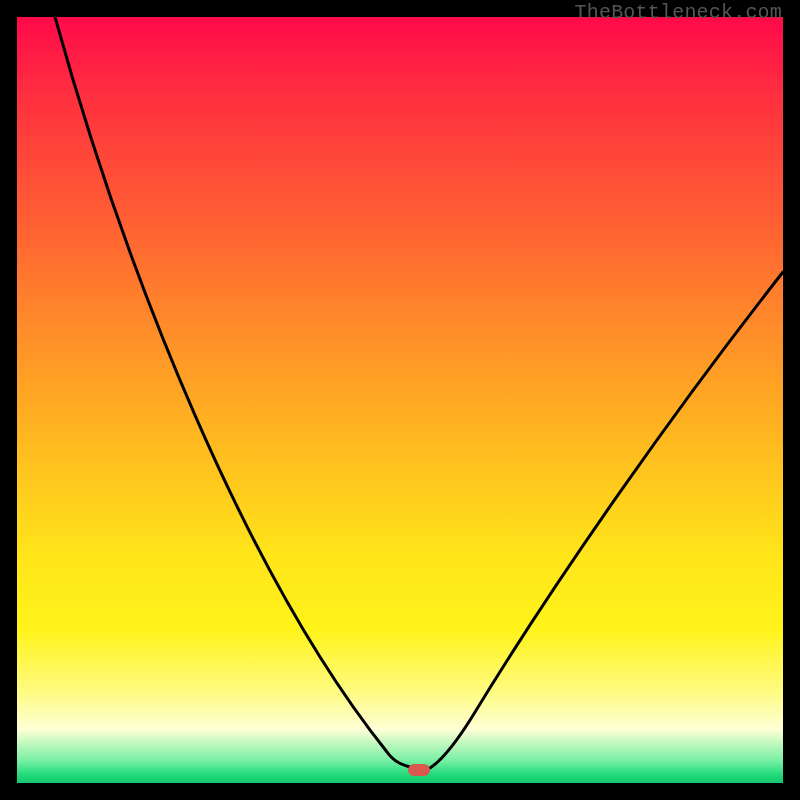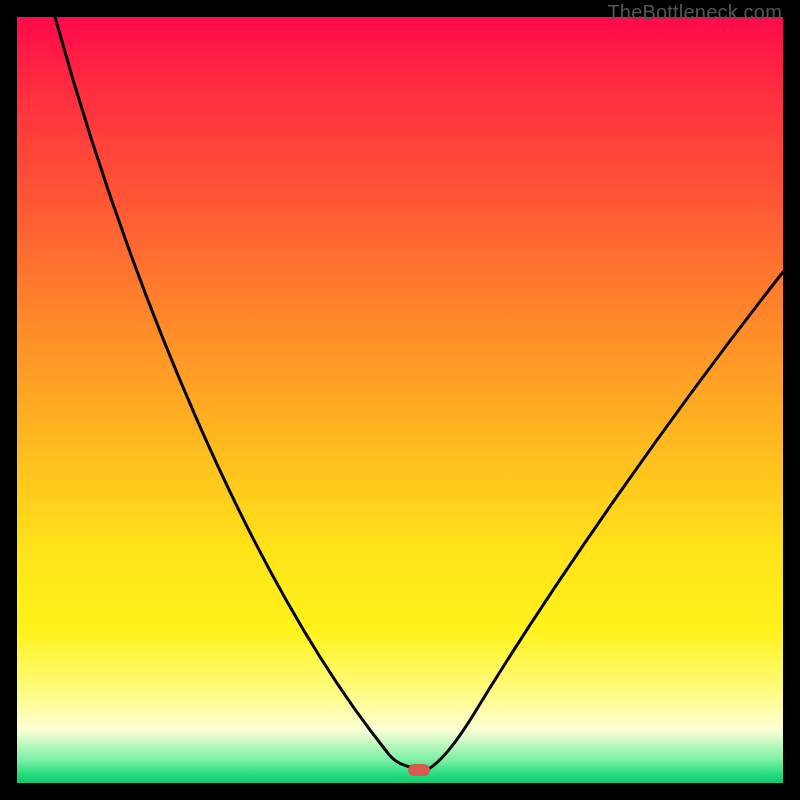--- a/index.html
+++ b/index.html
@@ -11,20 +11,21 @@
     overflow: hidden;
     font-family: Arial, Helvetica, sans-serif;
   }
   .frame {
     position: absolute;
     left: 0;
     top: 0;
     width: 800px;
     height: 634px;
     background: #000;
+    font-family: Liberation Mono, monospace;
   }
   .plot {
     position: absolute;
     left: 17px;
     top: 17px;
     width: 766px;
     height: 766px;
     overflow: hidden;
   }
   .grad-main {

